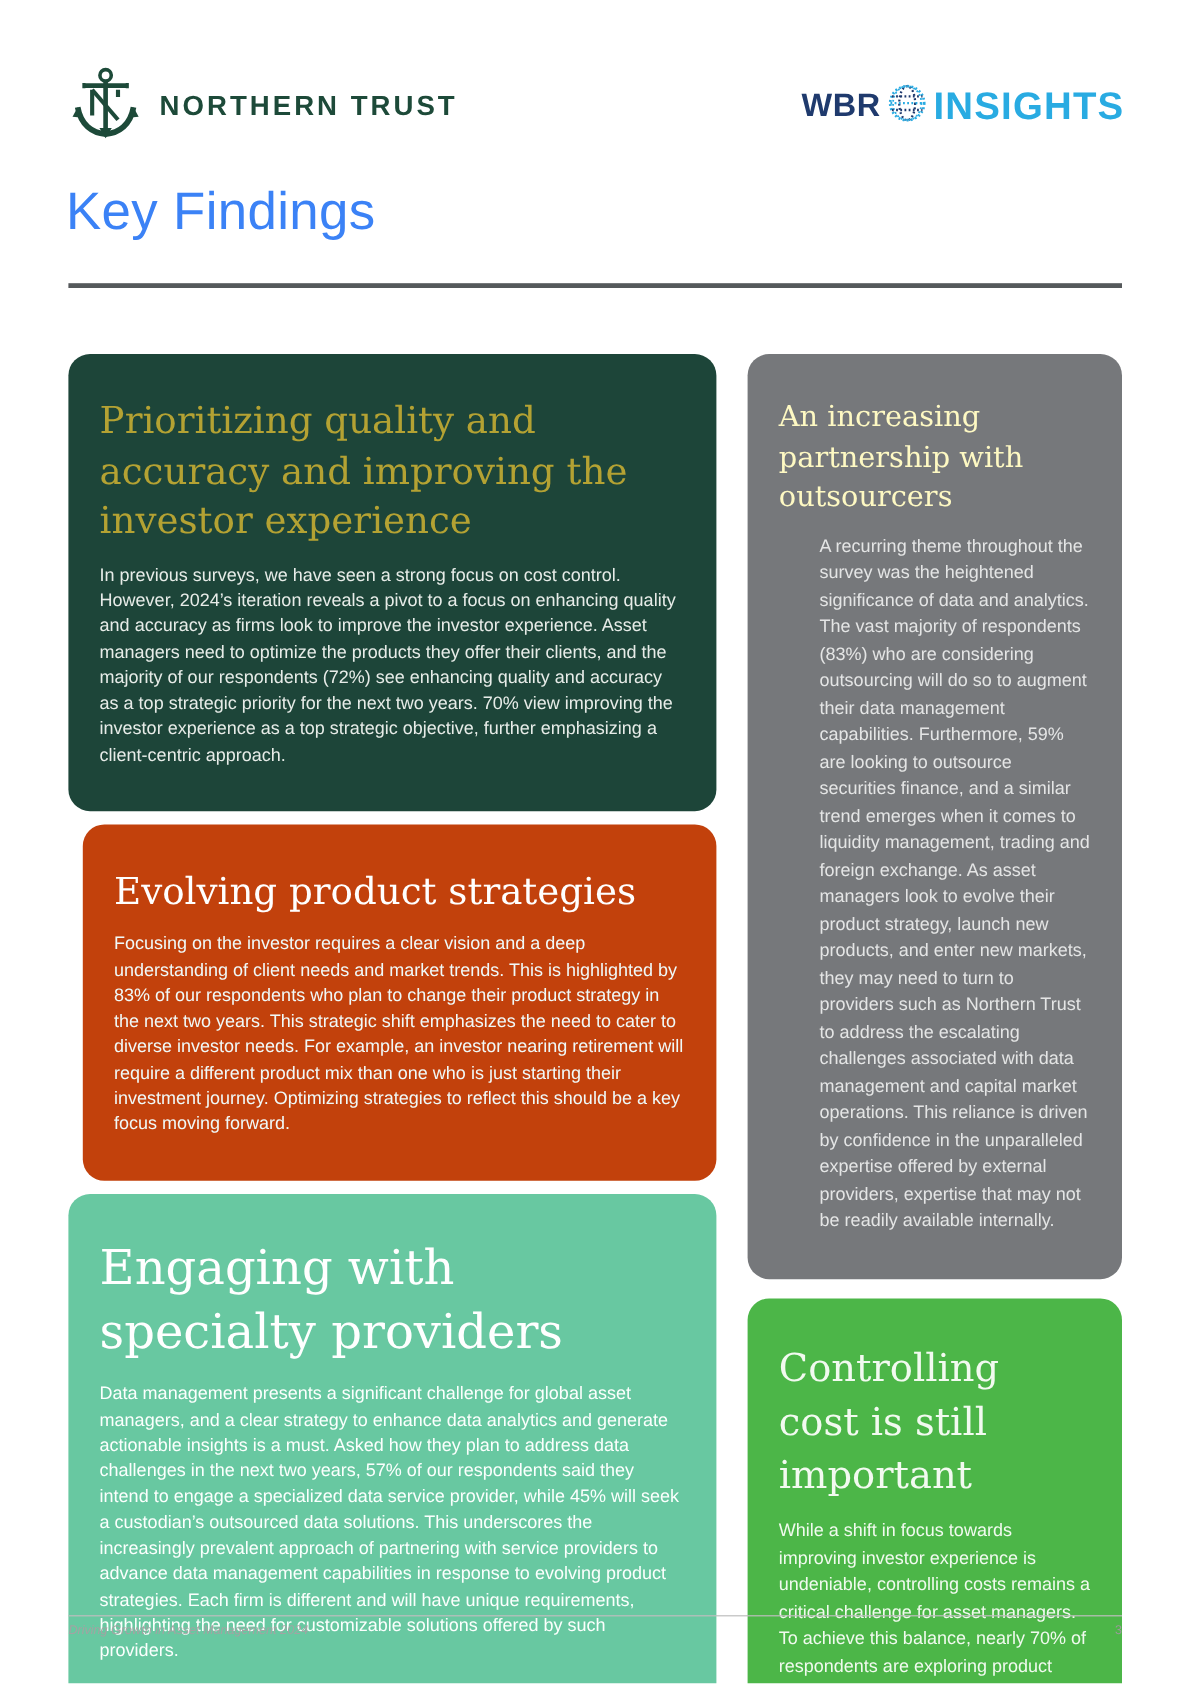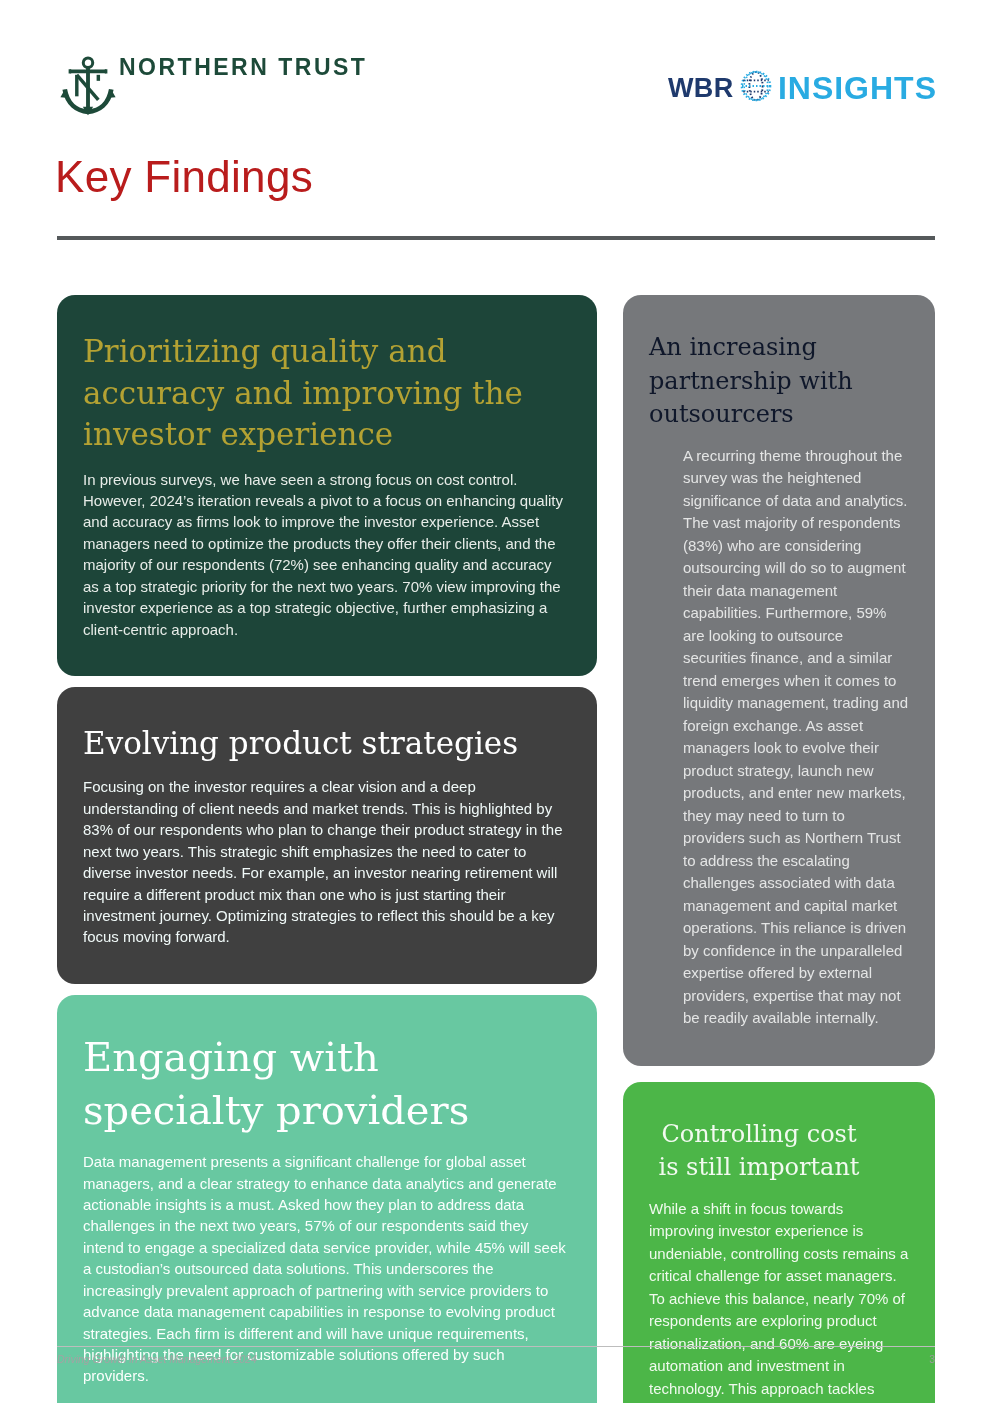--- a/index.html
+++ b/index.html
@@ -10,33 +10,33 @@
     background:#ffffff;
     font-family:"Liberation Sans", sans-serif;
     overflow:hidden;
   }
 
   
   .header {
     position:absolute; top:55px; left:57px; right:55px;
     display:flex; justify-content:space-between; align-items:center; height:66px;
   }
-  .brand { display:flex; }
+  .brand { display:flex; align-items:center; gap:14px; }
   .brand-name {
     font-size:23px; font-weight:bold; letter-spacing:2.5px;
     color:#1d4a39;
   }
   .wbr { display:flex; align-items:center; gap:5px; }
   .wbr-label { font-size:27px; font-weight:bold; color:#1f3a6d; letter-spacing:0.5px; }
   .insights-label { font-size:32px; font-weight:bold; color:#29abe2; letter-spacing:1px; }
 
   
   .page-title {
     position:absolute; top:152px; left:55px;
-    font-size:44px; font-weight:400; color:#b91c1c; letter-spacing:0.3px;
+    font-size:44px; font-weight:400; color:#3b82f6; letter-spacing:0.3px;
   }
   .title-rule {
     position:absolute; top:236px; left:57px; width:878px; height:4px;
     background:#55595b;
   }
 
   
   .grid { position:absolute; top:295px; left:57px; width:878px; display:flex; gap:26px; }
   .col-left  { width:540px; display:flex; flex-direction:column; gap:11px; }
   .col-right { width:312px; display:flex; flex-direction:column; gap:16px; }
@@ -45,34 +45,34 @@
   .card h2 {
     font-family:"DejaVu Serif", serif; font-weight:400;
     margin:0 0 13px 0;
   }
   .card p { font-size:15px; line-height:1.43; }
 
   .card-dark  { background:#1d4539; min-height:332px; }
   .card-dark h2 { color:#b4a233; font-size:31px; line-height:1.34; max-width:490px; }
   .card-dark p  { color:#e7ece8; }
 
-  .card-teal  { background:#404040; min-height:256px; }
+  .card-teal  { background:#c2410c; min-height:256px;margin-left:12px; }
   .card-teal h2 { color:#ffffff; font-size:31px; line-height:1.3; }
   .card-teal p  { color:#f0f9f8; }
 
   .card-mint  { background:#68c8a1; min-height:350px; }
   .card-mint h2 { color:#ffffff; font-size:40px; line-height:1.34; max-width:440px; }
   .card-mint p  { color:#fbfffd; }
 
   .card-gray  { background:#76787b; min-height:537px; }
-  .card-gray h2 { color:#0f172a; font-size:24px; line-height:1.4; max-width:220px; }
+  .card-gray h2 { color:#fef9c3; font-size:24px; line-height:1.4; max-width:220px; }
   .card-gray p  { color:#e4e5e5; font-size:15px; line-height:1.5;margin-left:34px; }
 
   .card-green { background:#4cb648; min-height:403px; }
-  .card-green h2 { color:#f2faf0; font-size:24px; line-height:1.4; max-width:220px;text-align:center; }
+  .card-green h2 { color:#f2faf0; font-size:32px; line-height:1.4; max-width:220px; }
   .card-green p  { color:#f0faee; font-size:15px; line-height:1.5; }
 
   
   .footer-rule { position:absolute; top:1346px; left:57px; width:878px; height:1px; background:#bdbdbd; }
   .footer-row {
     position:absolute; top:1353px; left:57px; width:878px;
     display:flex; justify-content:space-between; align-items:center;
   }
   .footer-left { font-size:10.5px; font-style:italic; color:#a3a3a3; }
   .footer-page { font-size:10.5px; color:#9a9a9a; }

